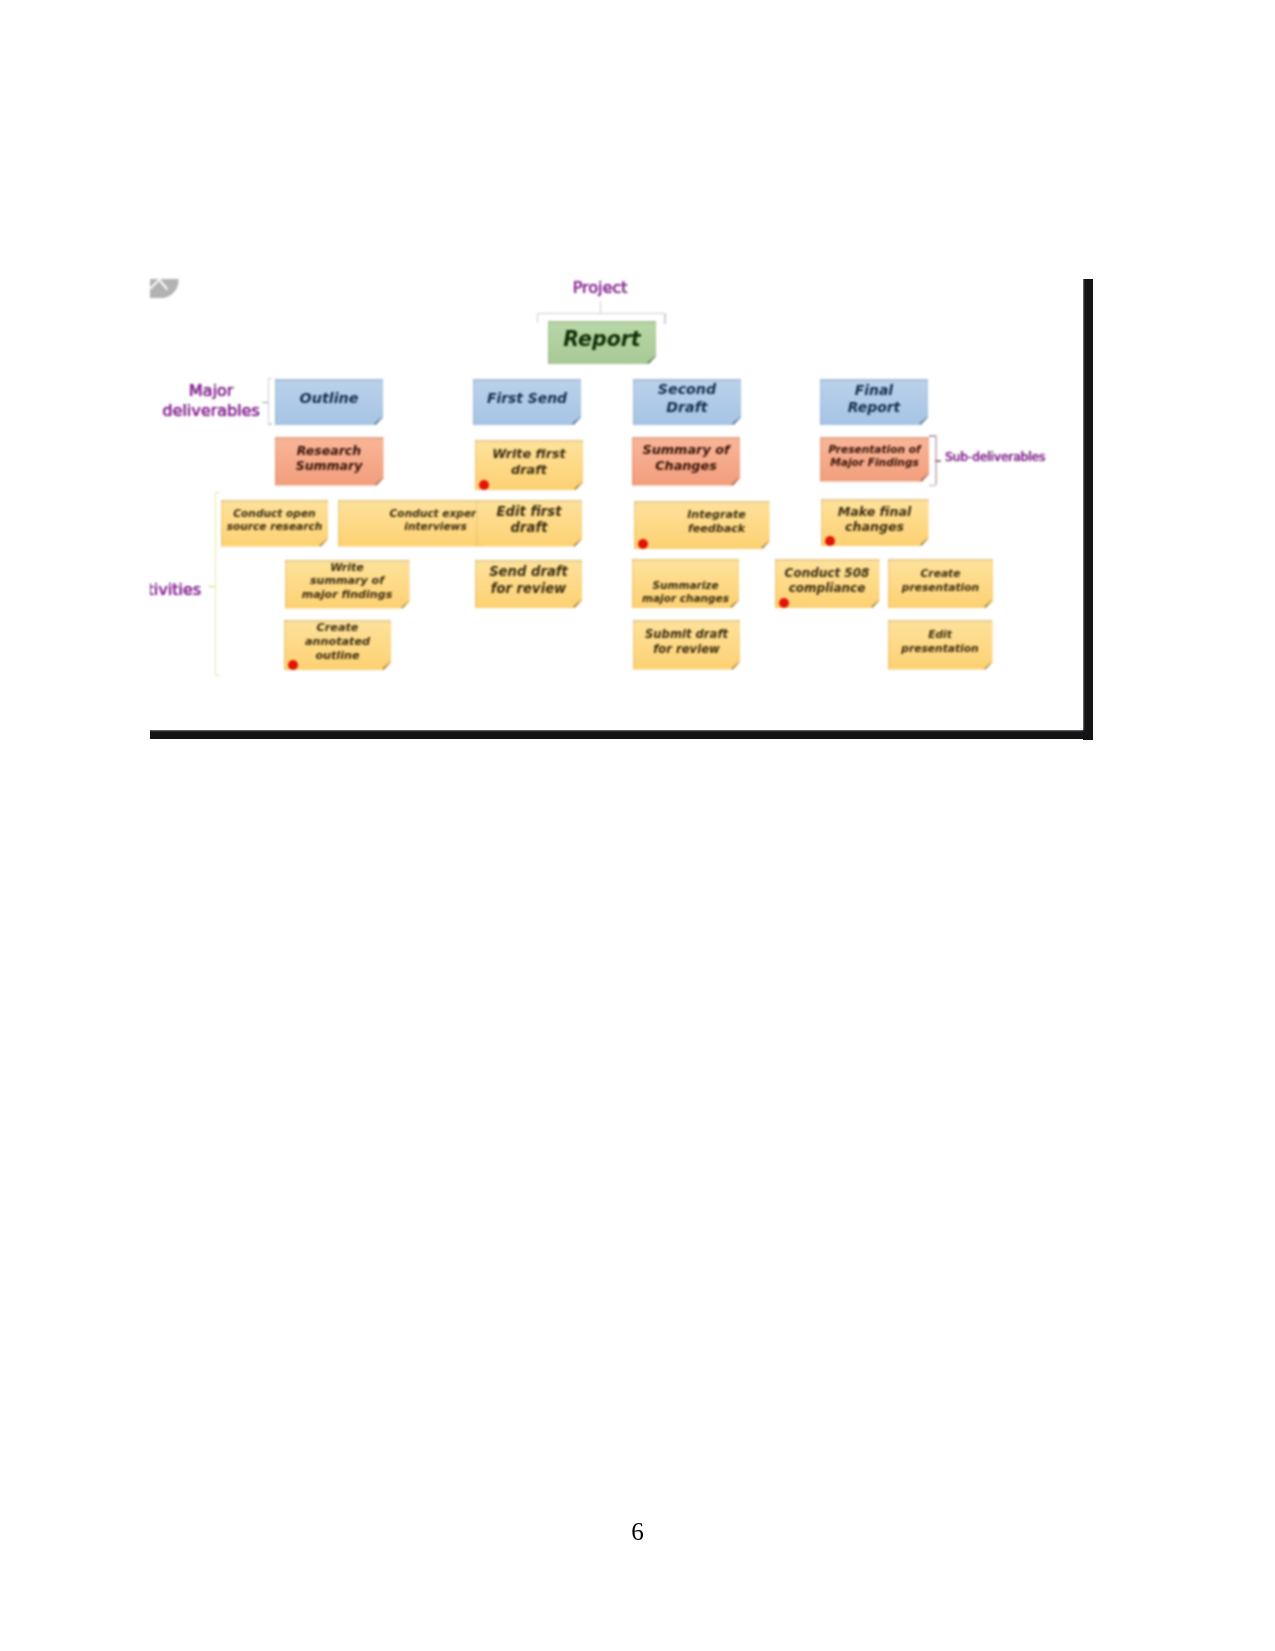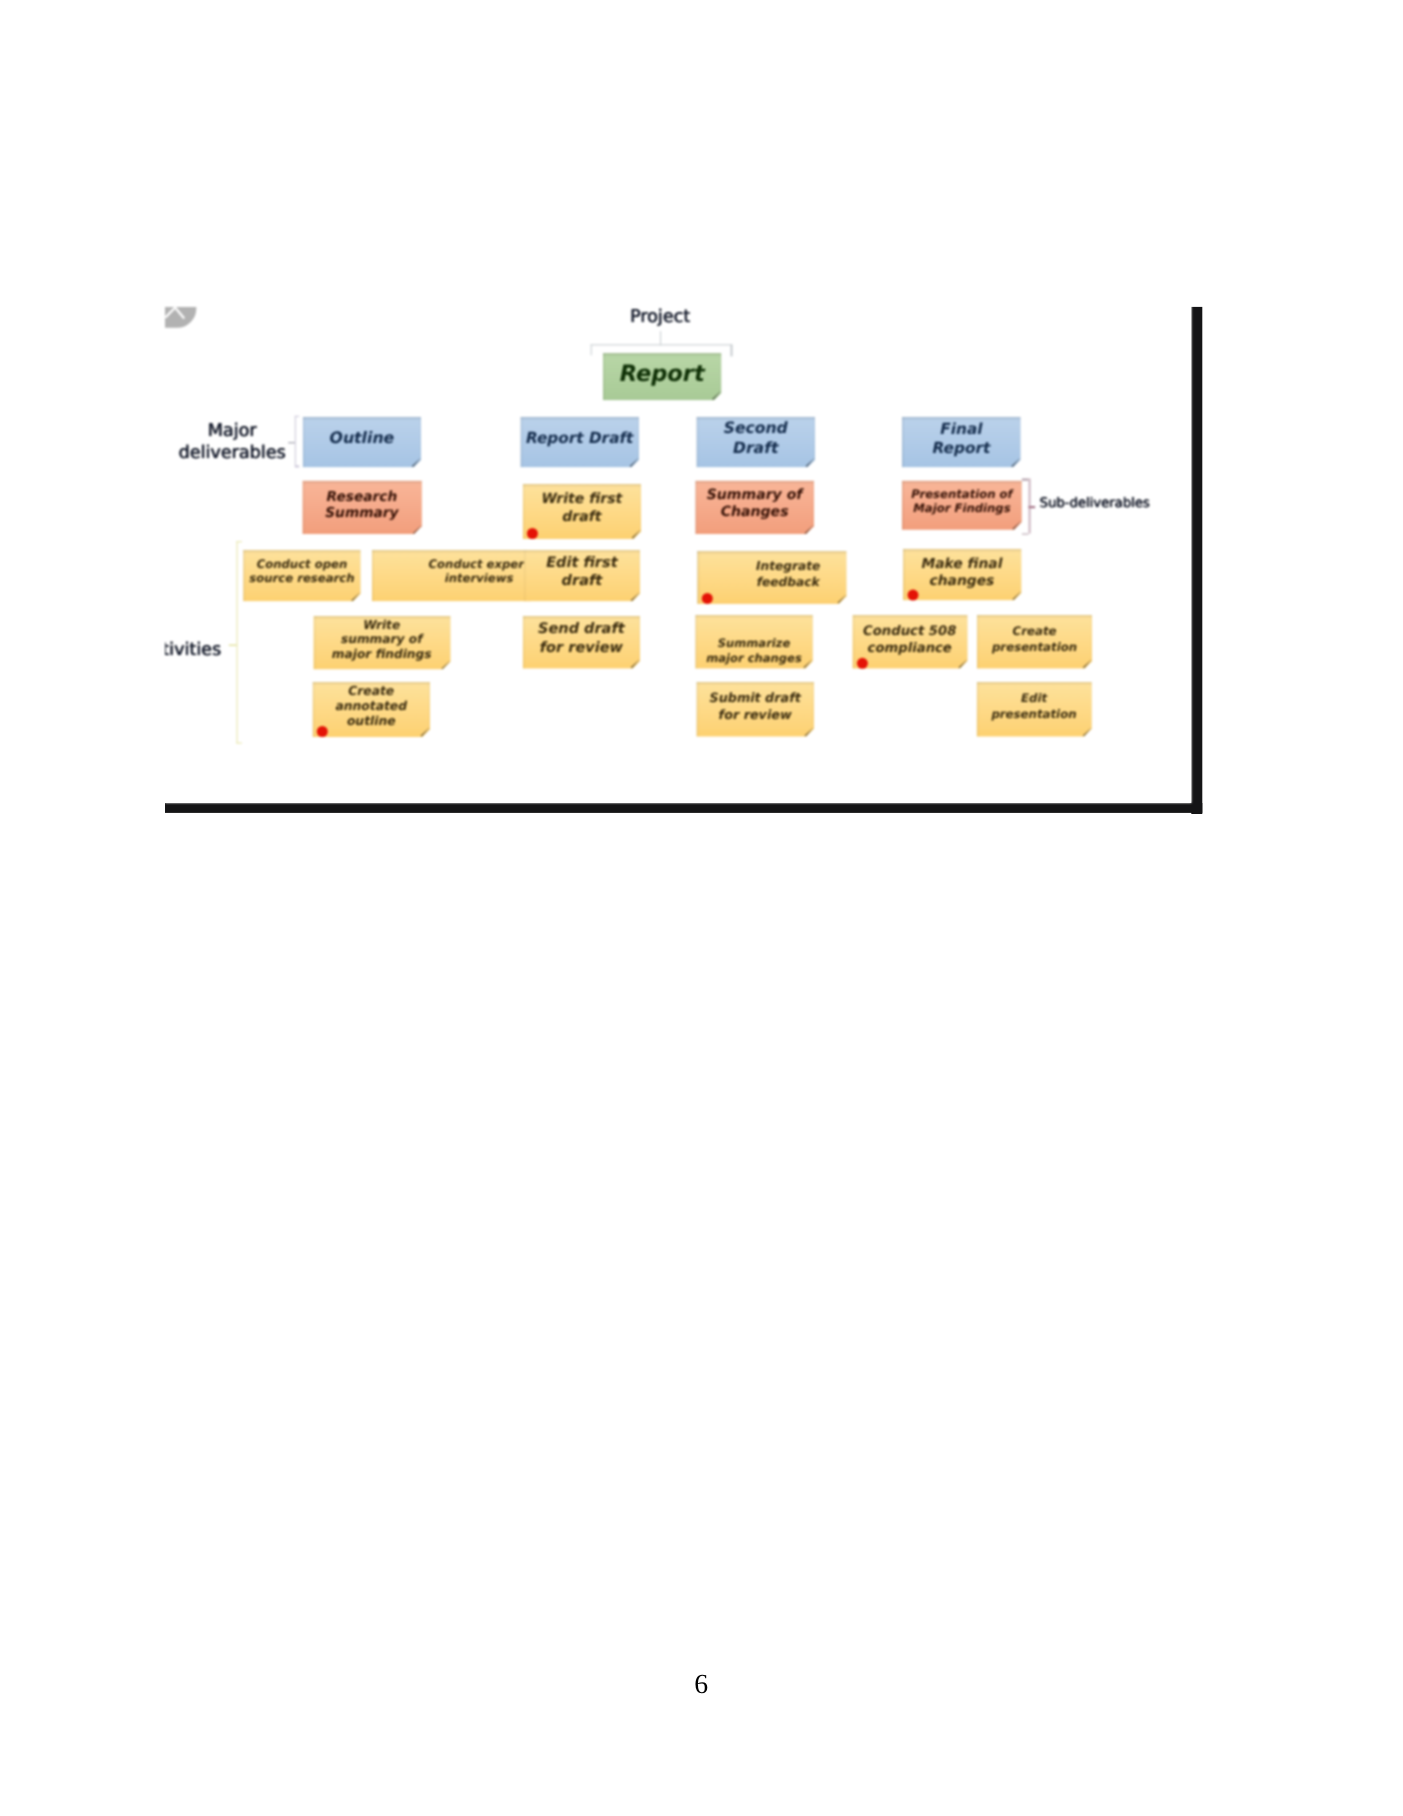--- a/index.html
+++ b/index.html
@@ -61,21 +61,21 @@
   }
   .node .fold line { stroke:url(#foldgrad); stroke-width:1.5; }
   .node-blue   { background:linear-gradient(180deg,#bcd2ea 0%, #a7c4e2 100%); color:#152c4a; }
   .node-salmon { background:linear-gradient(180deg,#f6b79b 0%, #ef9f7e 100%); color:#331006; }
   .node-yellow { background:linear-gradient(180deg,#fde2a0 0%, #fbd176 100%); color:#3a2c10; }
   .node-green  { background:linear-gradient(180deg,#bad7a9 0%, #a9c998 100%); color:#103008; }
 
   .lbl {
     position:absolute;
     font-family:"DejaVu Sans", sans-serif;
-    color:#0f172a; text-align:center; line-height:1.28;
+    color:#a21caf; text-align:center; line-height:1.28;
     text-shadow:0 0 0.9px rgba(40,40,45,0.95), 0.35px 0 0.4px rgba(40,40,45,0.8);
   }
   .dot {
     position:absolute; width:10px; height:10px; border-radius:50%;
     background:#dc1509; z-index:5;
   }
   .brk { position:absolute; }
   .corner-glyph { position:absolute; left:0px; top:9.8px; }
 </style>
 </head>
@@ -106,21 +106,21 @@
             <line x1="0.9" y1="8.2" x2="8.2" y2="0.9"></line>
           </svg>
         </div>
         <div class="node node-blue" style="left: 125px; top: 109.5px; width: 108px; height: 46.5px; font-size: 14.3px;">
           <span style="white-space: pre-line;">Outline</span>
           <svg class="fold" viewBox="0 0 9 9">
             <line x1="0.9" y1="8.2" x2="8.2" y2="0.9"></line>
           </svg>
         </div>
         <div class="node node-blue" style="left: 323px; top: 109.5px; width: 108px; height: 46.5px; font-size: 13.9px;">
-          <span style="white-space: pre-line;">Report  Draft</span>
+          <span style="white-space: pre-line;">First  Send</span>
           <svg class="fold" viewBox="0 0 9 9">
             <line x1="0.9" y1="8.2" x2="8.2" y2="0.9"></line>
           </svg>
         </div>
         <div class="node node-blue" style="left: 483px; top: 109.5px; width: 108px; height: 46.5px; font-size: 14.2px;">
           <span style="white-space: pre-line;">Second
 Draft</span>
           <svg class="fold" viewBox="0 0 9 9">
             <line x1="0.9" y1="8.2" x2="8.2" y2="0.9"></line>
           </svg>

